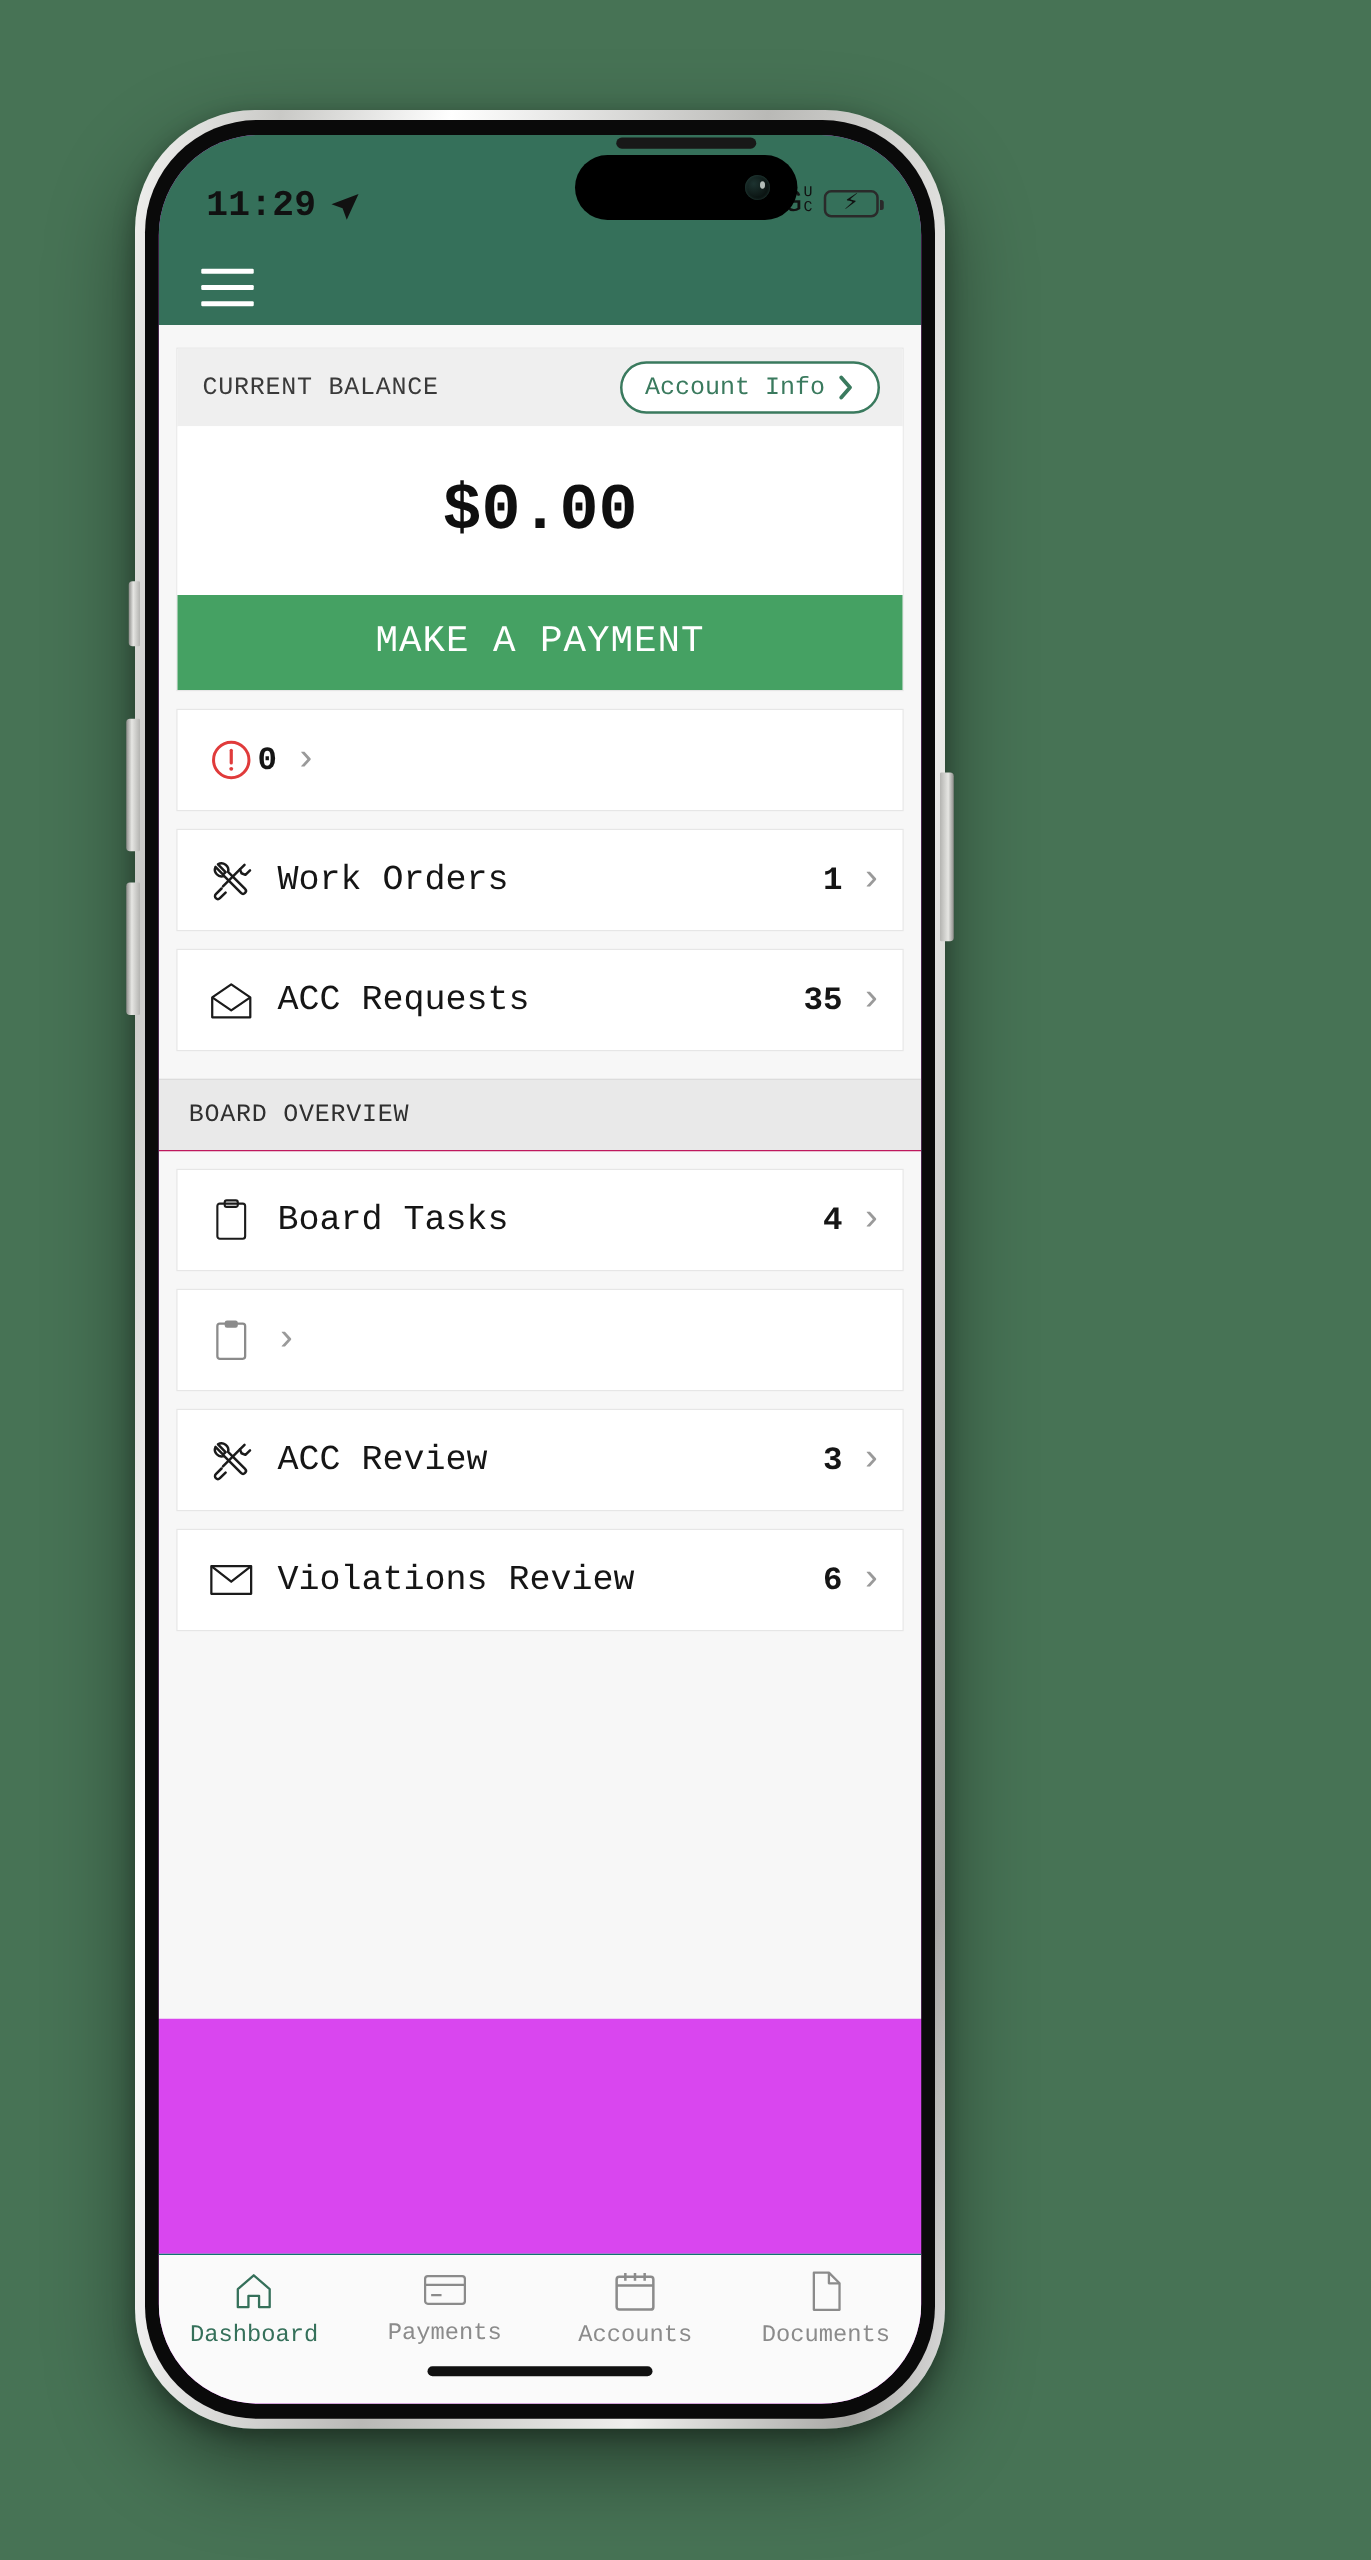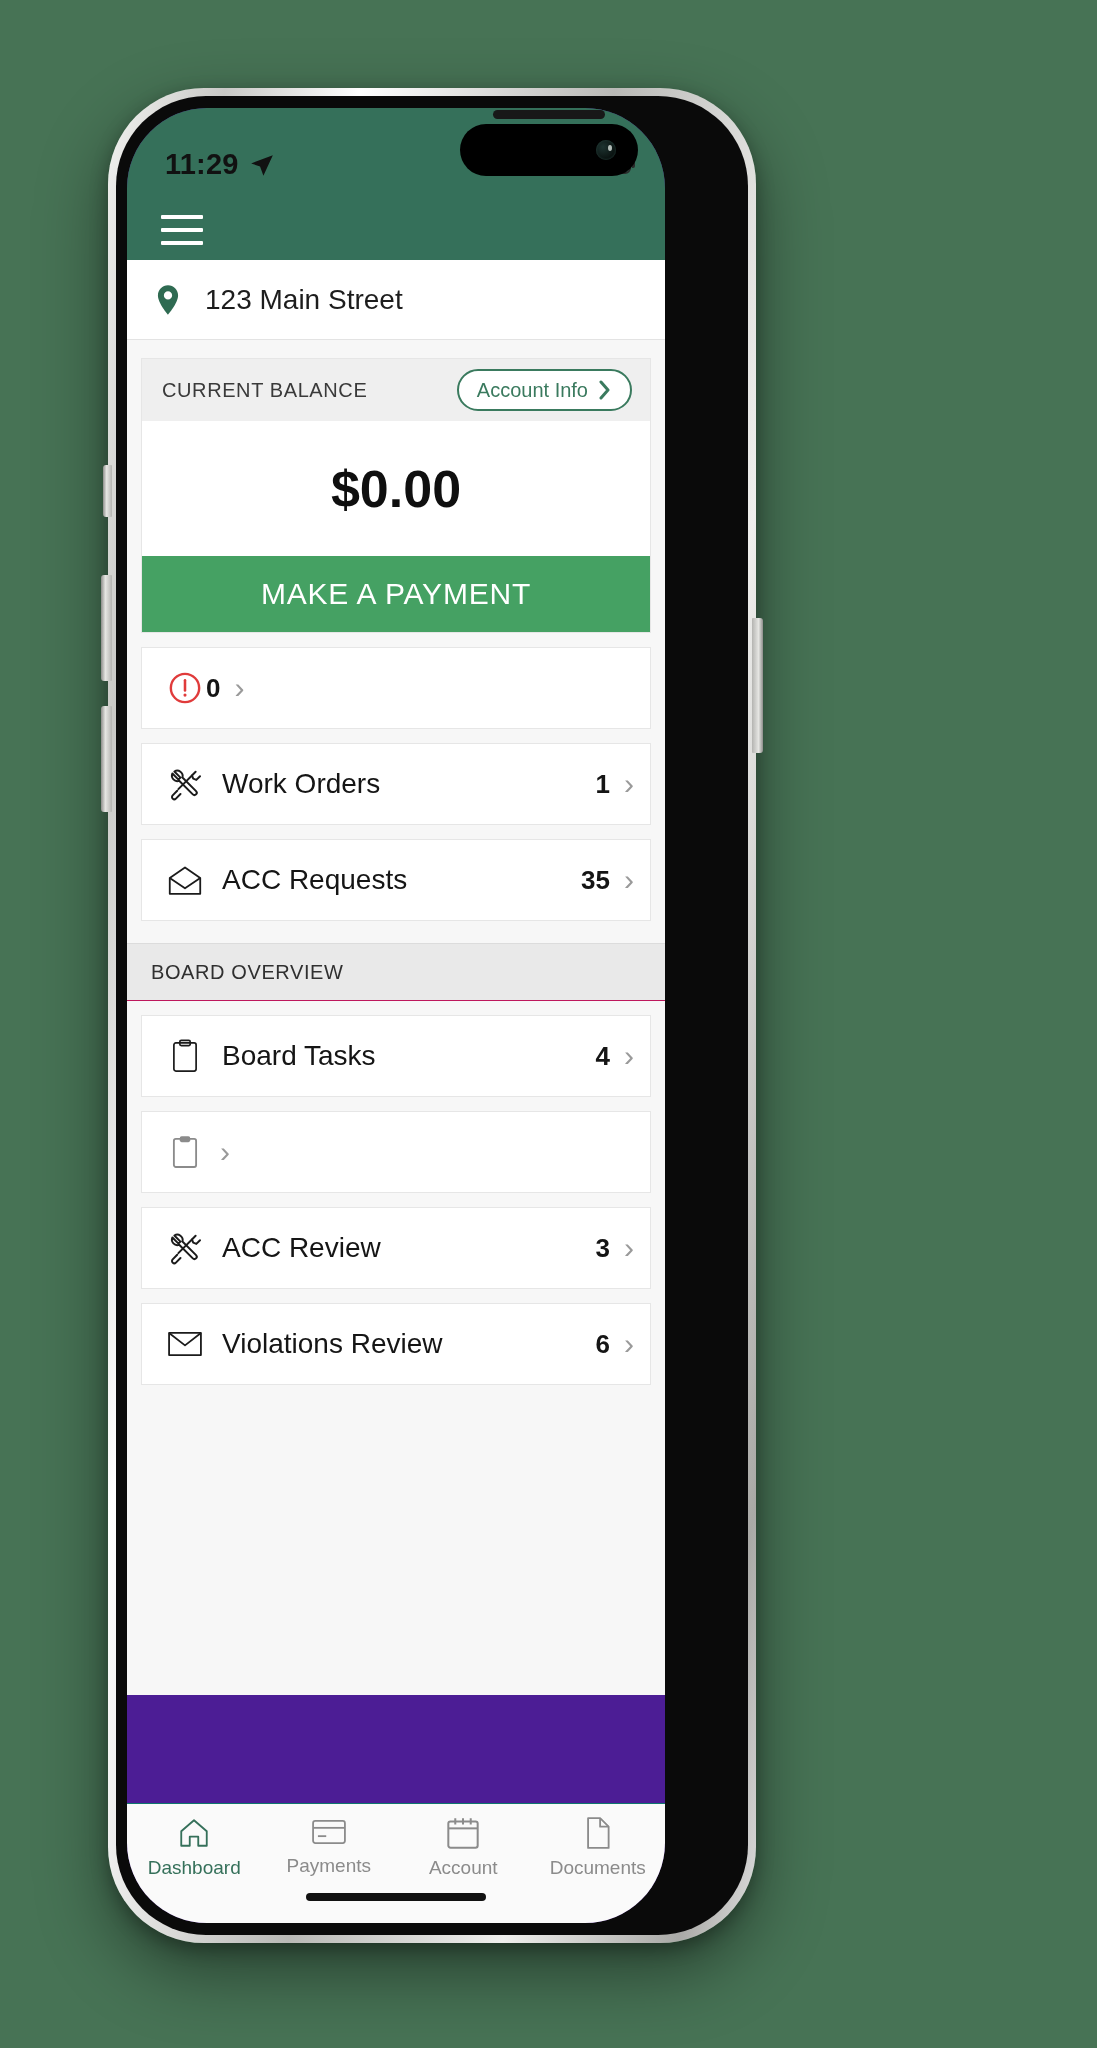--- a/index.html
+++ b/index.html
@@ -20,24 +20,25 @@
     box-shadow:0 28px 70px rgba(0,0,0,.45), 0 6px 18px rgba(0,0,0,.3);
   }
   .phone-bezel{
     position:absolute; left:116px; top:96px;
     width:632px; height:1839px;
     border-radius:90px;
     background:#0a0a0a;
   }
   .screen{
     position:absolute; left:127px; top:108px;
-    width:538px; height:1815px;
+    width:610px; height:1815px;
     border-radius:80px;
-    background:#4c1d95;
+    background:#d946ef;
     overflow:hidden;
+    font-family:Liberation Mono, monospace;
   }
   
   .btn-side{ position:absolute; background:linear-gradient(90deg,#8d8d8a,#e6e6e3 40%,#b4b4b1); border-radius:3px 1px 1px 3px; }
   .btn-silent{ left:103px; top:465px; width:9px; height:52px; }
   .btn-volup { left:101px; top:575px; width:11px; height:106px; }
   .btn-voldn { left:101px; top:706px; width:11px; height:106px; }
   .btn-power { left:752px; top:618px; width:11px; height:135px;
                background:linear-gradient(270deg,#8d8d8a,#e6e6e3 40%,#b4b4b1); border-radius:1px 3px 3px 1px;}
 
   
@@ -194,28 +195,20 @@
     </div>
 
     <div class="appbar">
       <div class="hamburger">
         <span></span>
           <span></span>
           <span></span>
       </div>
     </div>
 
-    <div class="address">
-      <span class="pin">
-        <svg width="22" height="30" viewBox="0 0 24 32">
-            <path d="M12 0C5.9 0 1 4.9 1 11c0 8.2 11 21 11 21s11-12.8 11-21c0-6.1-4.9-11-11-11zm0 15.5A4.5 4.5 0 1 1 12 6.5a4.5 4.5 0 0 1 0 9z" fill="#2f6b52"></path>
-          </svg>
-      </span>
-      <span class="address-text">123 Main Street</span>
-    </div>
 
     <div class="content">
 
       <div class="card">
         <div class="bal-head">
           <span class="bal-label">CURRENT BALANCE</span>
           <span class="acct-pill">
             <span>Account Info</span>
             <svg width="14" height="20" viewBox="0 0 12 20">
                 <path d="M2 2l7 8-7 8" stroke="#3a7a5e" stroke-width="3" fill="none" stroke-linecap="round" stroke-linejoin="round"></path>
@@ -337,21 +330,21 @@
         <span class="tlabel">Payments</span>
       </div>
       <div class="tab">
         <span>
           <svg width="34" height="34" viewBox="0 0 22 22" fill="none" stroke="#8b8b8b" stroke-width="1.3" stroke-linejoin="round">
             <rect x="1.5" y="3.5" width="19" height="17" rx="1.4"></rect>
               <path d="M1.5 8h19"></path>
             <path d="M6 1.5v4M11 1.5v4M16 1.5v4"></path>
           </svg>
         </span>
-        <span class="tlabel">Account</span>
+        <span class="tlabel">Accounts</span>
       </div>
       <div class="tab">
         <span>
           <svg width="30" height="34" viewBox="0 0 18 24" fill="none" stroke="#8b8b8b" stroke-width="1.3" stroke-linejoin="round">
             <path d="M2 1.5h8.5L16.5 7.5V22.5H2V1.5z"></path>
               <path d="M10.5 1.5V7.5h6"></path>
           </svg>
         </span>
         <span class="tlabel">Documents</span>
       </div>

